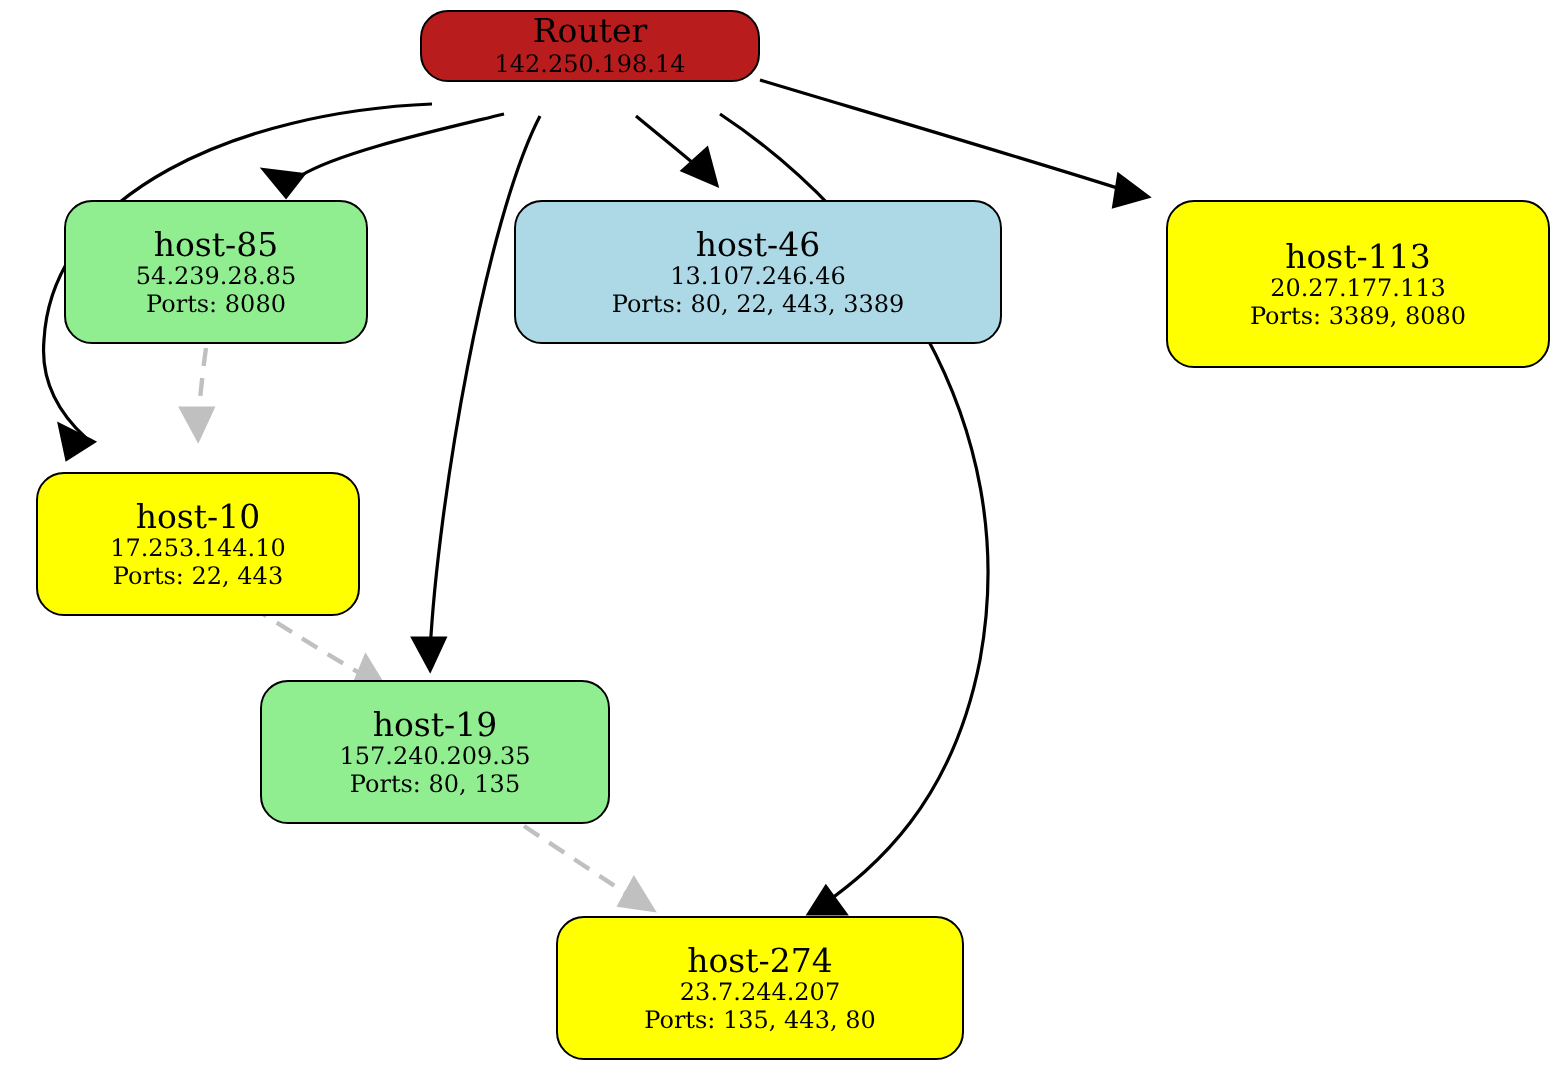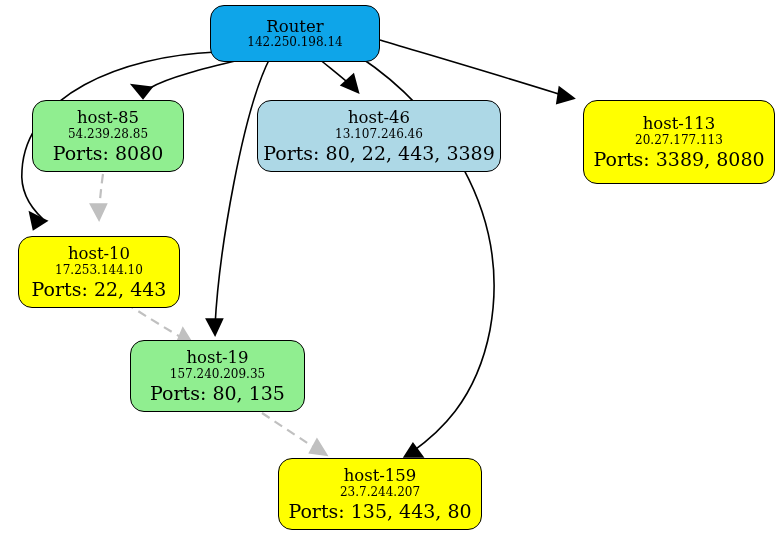--- a/index.html
+++ b/index.html
@@ -37,21 +37,21 @@
     color: #000000;
     line-height: 1.16;
     z-index: 5;
   }
   .node .line {
     display: block;
     white-space: nowrap;
   }
   .node .ln-name  { font-size: 16.5px; }
   .node .ln-ip    { font-size: 12px; }
-  .node .ln-ports { font-size: 19px; }
+  .node .ln-ports { font-size: 12px; }
 </style>
 </head>
 <body>
 
 <div id="canvas">
 
   <svg id="edge-layer" viewBox="0 0 779 536" width="779" height="536" xmlns="http://www.w3.org/2000/svg">
       <g>
         <path d="M 252,57 C 215,66 170,76 150,88" fill="none" stroke="#000000" stroke-width="1.6"></path>
         <path d="M 150,88 l -16,-2 l 9,11 z" fill="#000000" stroke="#000000" stroke-width="3.5" stroke-linejoin="miter"></path>
@@ -84,21 +84,21 @@
         <path d="M 113,295 C 139,312 165,328 184,339" fill="none" stroke="#c0c0c0" stroke-width="2.2" stroke-dasharray="9,6"></path>
         <path d="M 191,343 l -8,-13 l -5,12 z" fill="#c0c0c0" stroke="#c0c0c0" stroke-width="3.5" stroke-linejoin="miter"></path>
       </g>
       <g>
         <path d="M 262,413 C 283,427 303,440 318,450" fill="none" stroke="#c0c0c0" stroke-width="2.2" stroke-dasharray="9,6"></path>
         <path d="M 325,454 l -8,-13 l -6,11 z" fill="#c0c0c0" stroke="#c0c0c0" stroke-width="3.5" stroke-linejoin="miter"></path>
       </g>
     </svg>
 
   <div id="node-layer">
-      <div class="node" style="left: 210px; top: 5px; width: 170px; height: 57px; background: #0ea5e9; border-color: rgb(0, 0, 0);">
+      <div class="node" style="left: 210px; top: 5px; width: 170px; height: 36px; background: #b91c1c; border-color: rgb(0, 0, 0);">
         <span class="line ln-name">Router</span>
         <span class="line ln-ip">142.250.198.14</span>
       </div>
       <div class="node" style="left: 32px; top: 100px; width: 152px; height: 72px; background: rgb(144, 238, 144); border-color: rgb(0, 0, 0);">
         <span class="line ln-name">host-85</span>
         <span class="line ln-ip">54.239.28.85</span>
         <span class="line ln-ports">Ports: 8080</span>
       </div>
       <div class="node" style="left: 257px; top: 100px; width: 244px; height: 72px; background: rgb(173, 216, 230); border-color: rgb(0, 0, 0);">
         <span class="line ln-name">host-46</span>
@@ -114,19 +114,19 @@
         <span class="line ln-name">host-10</span>
         <span class="line ln-ip">17.253.144.10</span>
         <span class="line ln-ports">Ports: 22, 443</span>
       </div>
       <div class="node" style="left: 130px; top: 340px; width: 175px; height: 72px; background: rgb(144, 238, 144); border-color: rgb(0, 0, 0);">
         <span class="line ln-name">host-19</span>
         <span class="line ln-ip">157.240.209.35</span>
         <span class="line ln-ports">Ports: 80, 135</span>
       </div>
       <div class="node" style="left: 278px; top: 458px; width: 204px; height: 72px; background: rgb(255, 255, 0); border-color: rgb(0, 0, 0);">
-        <span class="line ln-name">host-159</span>
+        <span class="line ln-name">host-274</span>
         <span class="line ln-ip">23.7.244.207</span>
         <span class="line ln-ports">Ports: 135, 443, 80</span>
       </div>
     </div>
 
 </div>
 
 </body></html>

